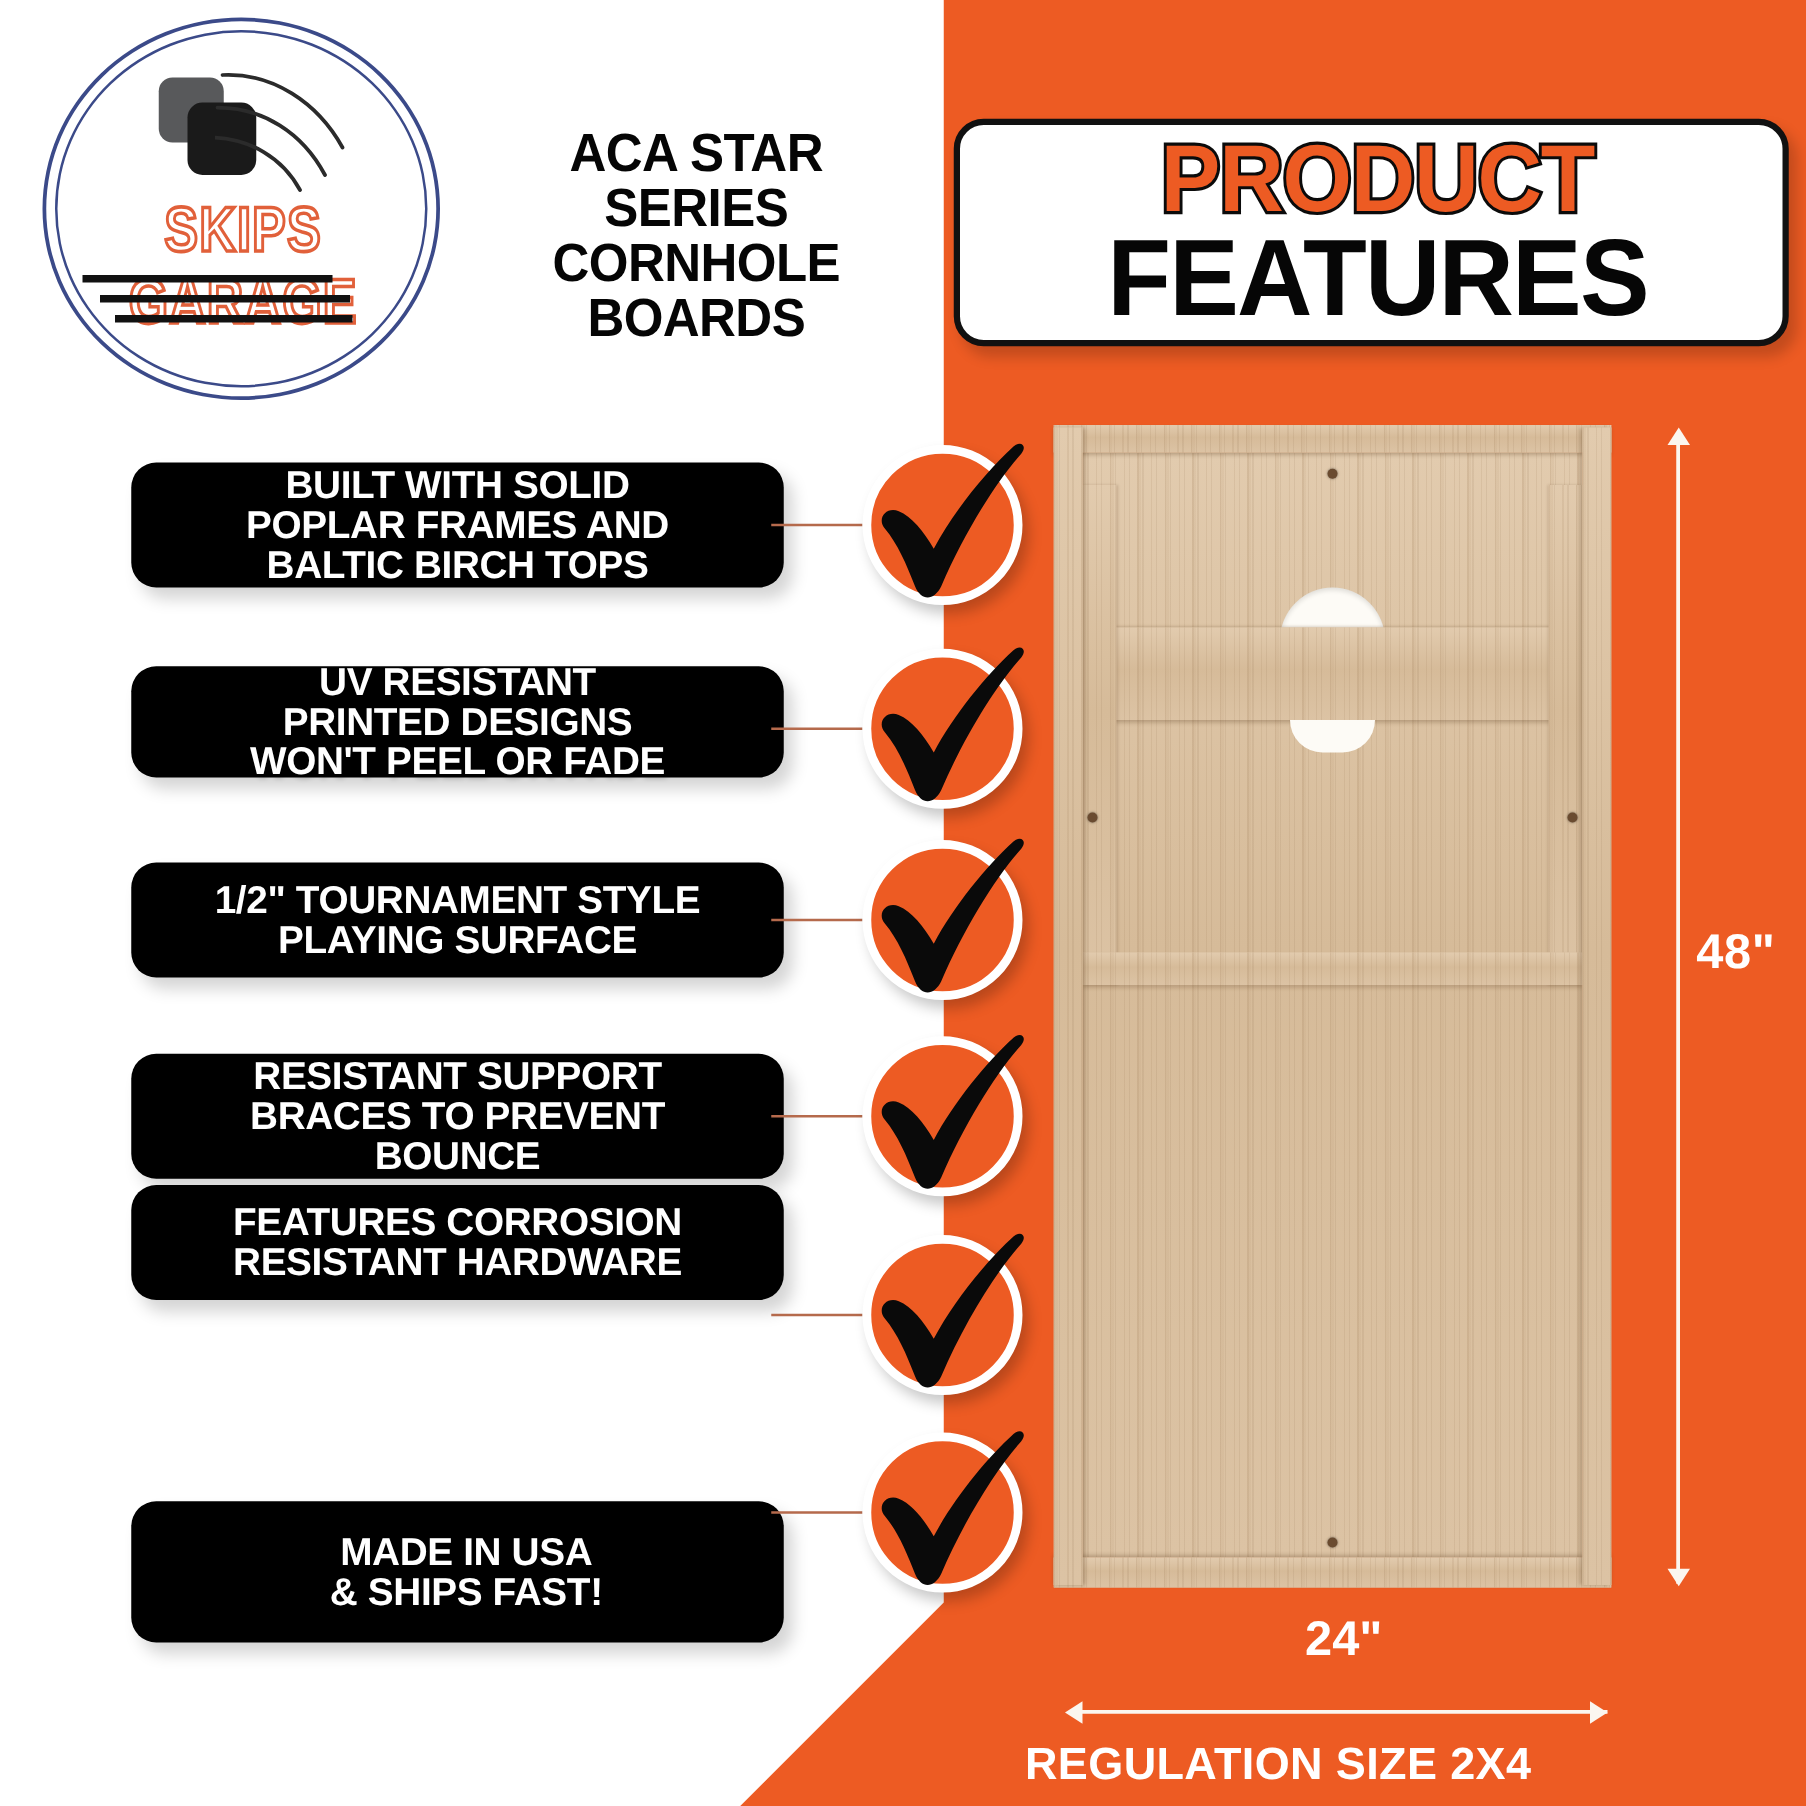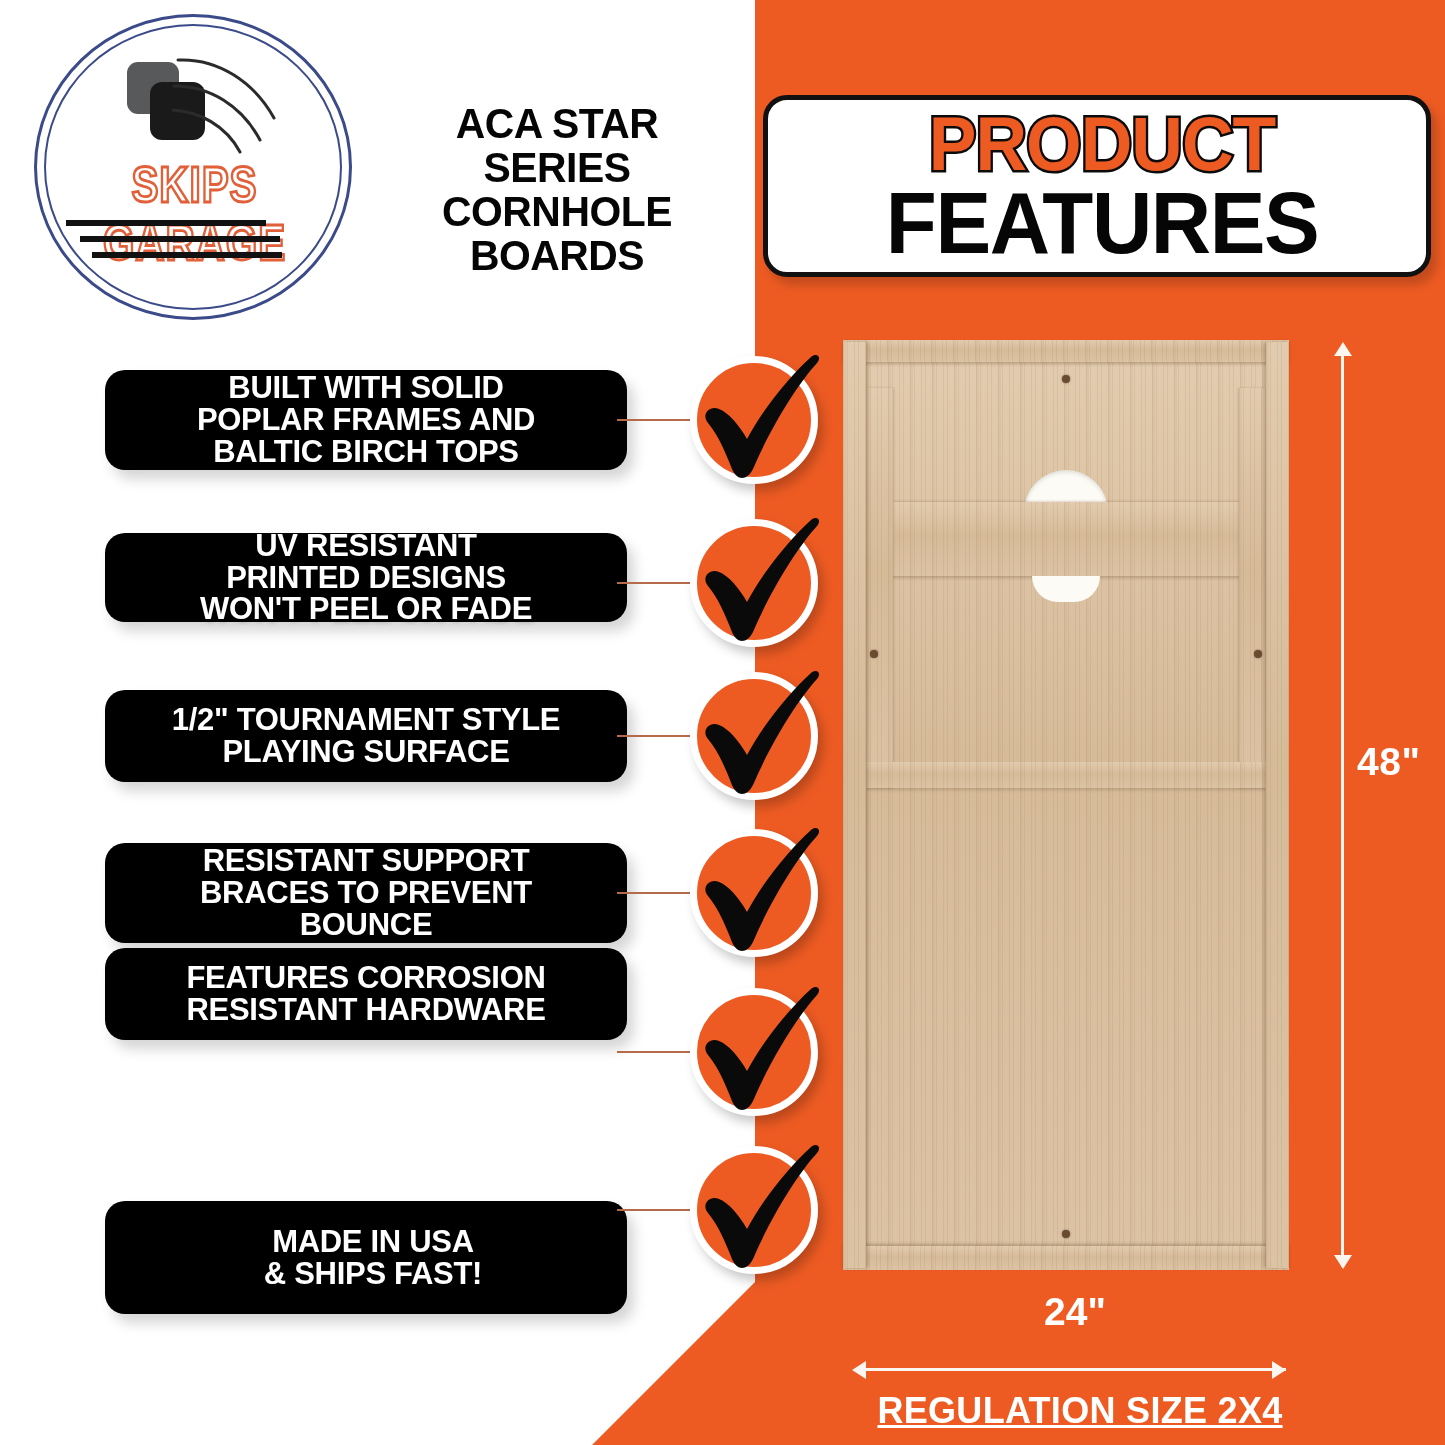--- a/index.html
+++ b/index.html
@@ -301,26 +301,25 @@
     width: 422px;
     text-align: center;
     color: #ffffff;
     font-size: 39px;
     font-weight: 700;
   }
   .regulation {
     position: absolute;
     left: 820px; top: 1390px;
     width: 520px;
-    text-align: center;
+    text-align: left;
     color: #ffffff;
     font-size: 36px;
     font-weight: 700;
     letter-spacing: 0.3px;
-    text-decoration: underline;
   }
 </style>
 </head>
 <body>
 
 <div id="page">
 
   <div class="orange-panel"></div>
 
   <div class="logo-wrap">

